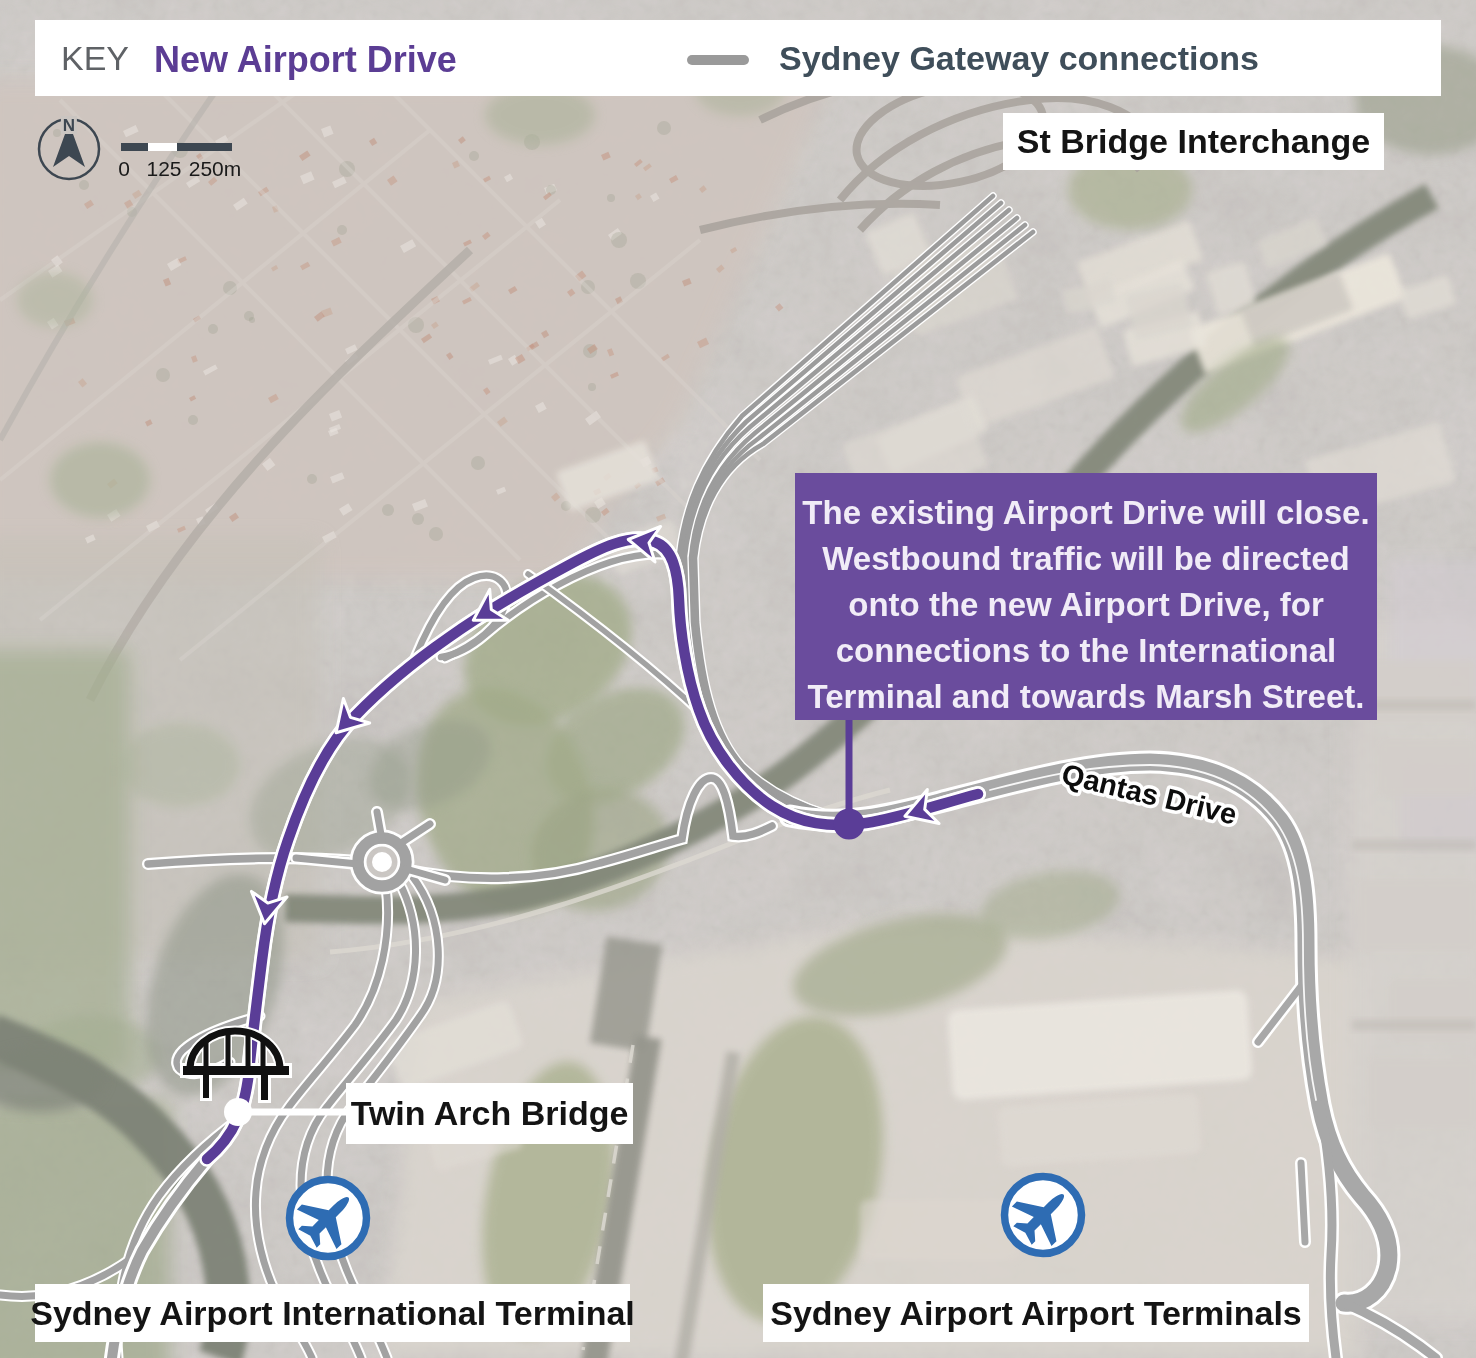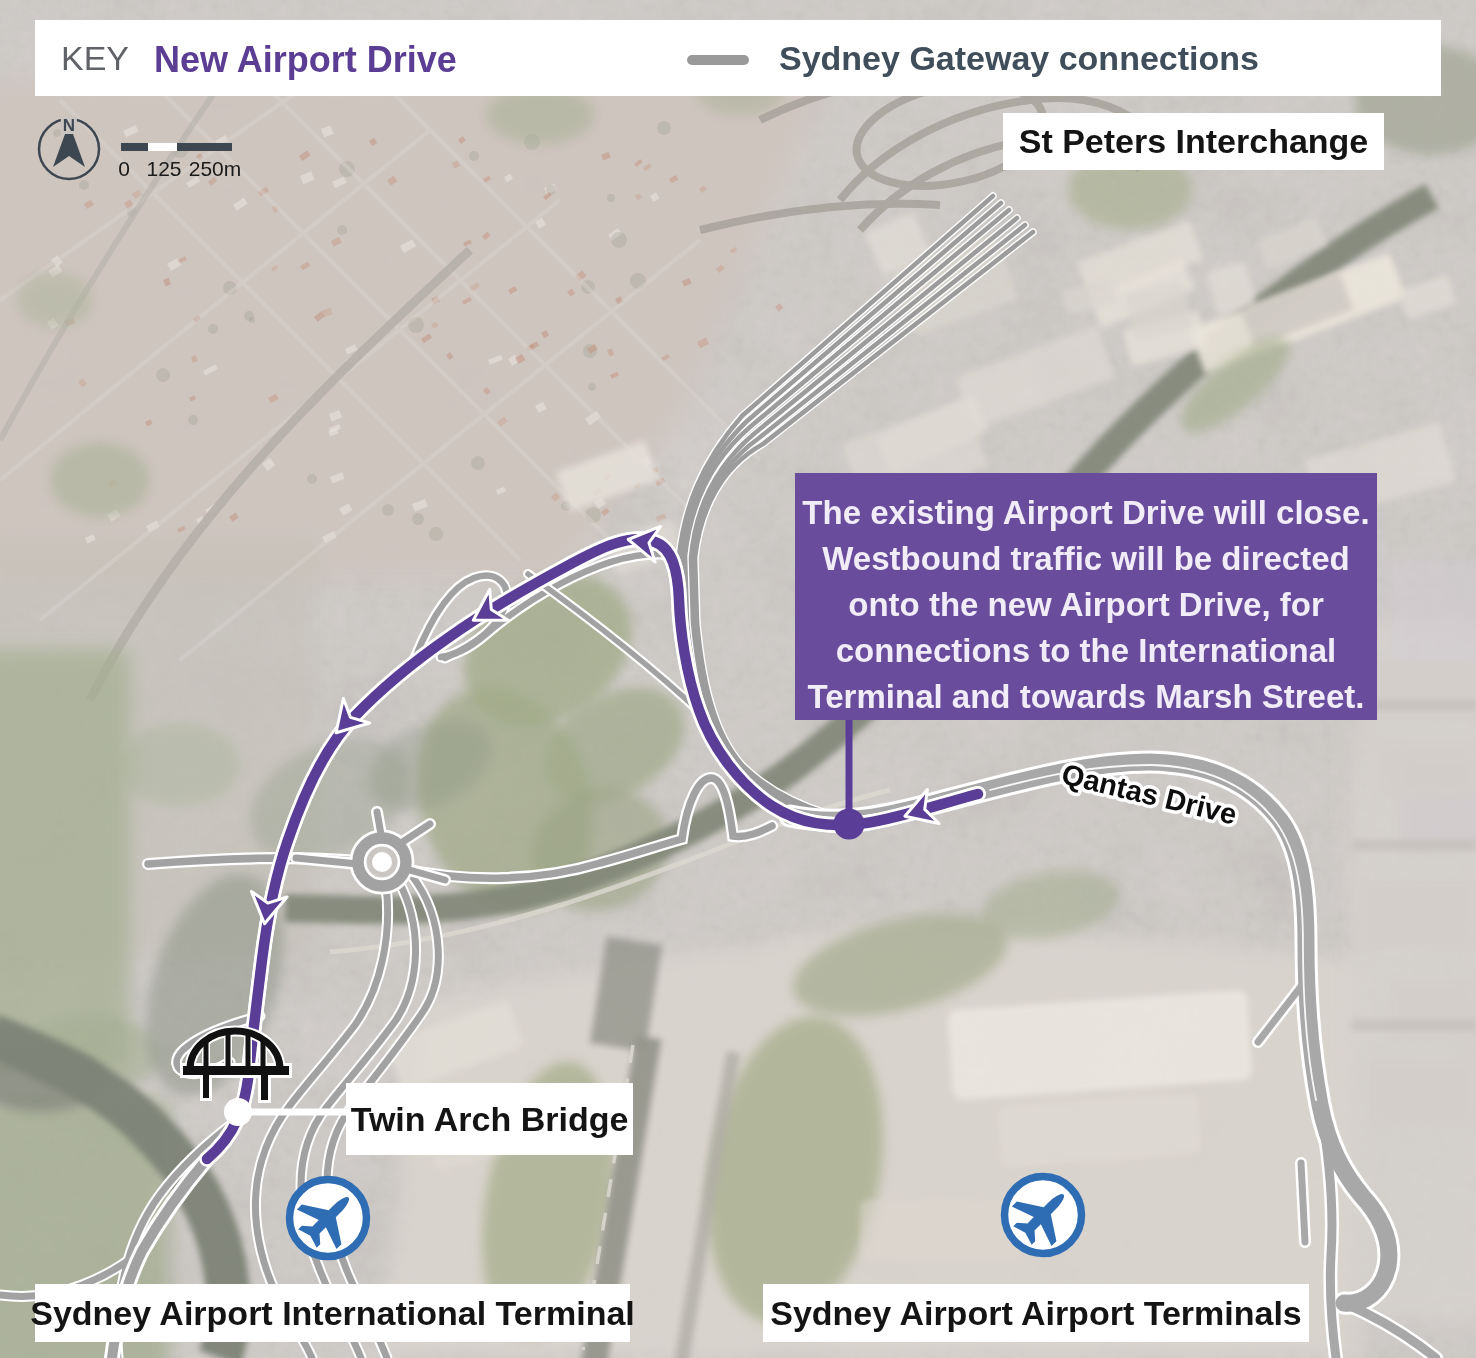--- a/index.html
+++ b/index.html
@@ -469,24 +469,24 @@
 <div style="position:absolute;left:35px;top:20px;width:1406px;height:76px;background:#fff;"></div>
 
 <div style="position:absolute;left:61px;top:20px;height:76px;display:flex;align-items:center;font-size:34px;color:#5f6266;">KEY</div>
 
 <div style="position:absolute;left:154px;top:20px;height:80px;display:flex;align-items:center;font-size:36px;font-weight:bold;color:#5b3d94;">New Airport Drive</div>
 
 <div style="position:absolute;left:687px;top:55px;width:62px;height:10px;border-radius:5px;background:#9a9a9a;"></div>
 
 <div style="position:absolute;left:779px;top:20px;height:76px;display:flex;align-items:center;font-size:34px;font-weight:bold;color:#3f4e5a;">Sydney Gateway connections</div>
 
-<div class="lbl" style="left:1003px;top:113px;width:381px;height:57px;">St Peters Interchange</div>
+<div class="lbl" style="left:1003px;top:113px;width:381px;height:57px;">St Bridge Interchange</div>
 
 <div style="position:absolute;left:795px;top:473px;width:582px;height:247px;background:#6a4c9d;color:#f1ecf7;font-weight:bold;font-size:33px;line-height:46px;text-align:center;display:flex;flex-direction:column;justify-content:flex-end;">
 <div>The existing Airport Drive will close.<br>Westbound traffic will be directed<br>onto the new Airport Drive, for<br>connections to the International<br>Terminal and towards Marsh Street.</div>
 </div>
 
-<div class="lbl" style="left:346px;top:1083px;width:287px;height:72px;">Twin Arch Bridge</div>
+<div class="lbl" style="left:346px;top:1083px;width:287px;height:61px;">Twin Arch Bridge</div>
 
 <div class="lbl" style="left:35px;top:1284px;width:595px;height:58px;">Sydney Airport International Terminal</div>
 
 <div class="lbl" style="left:763px;top:1284px;width:546px;height:58px;">Sydney Airport Airport Terminals</div>
 </div>
 
 </body></html>

